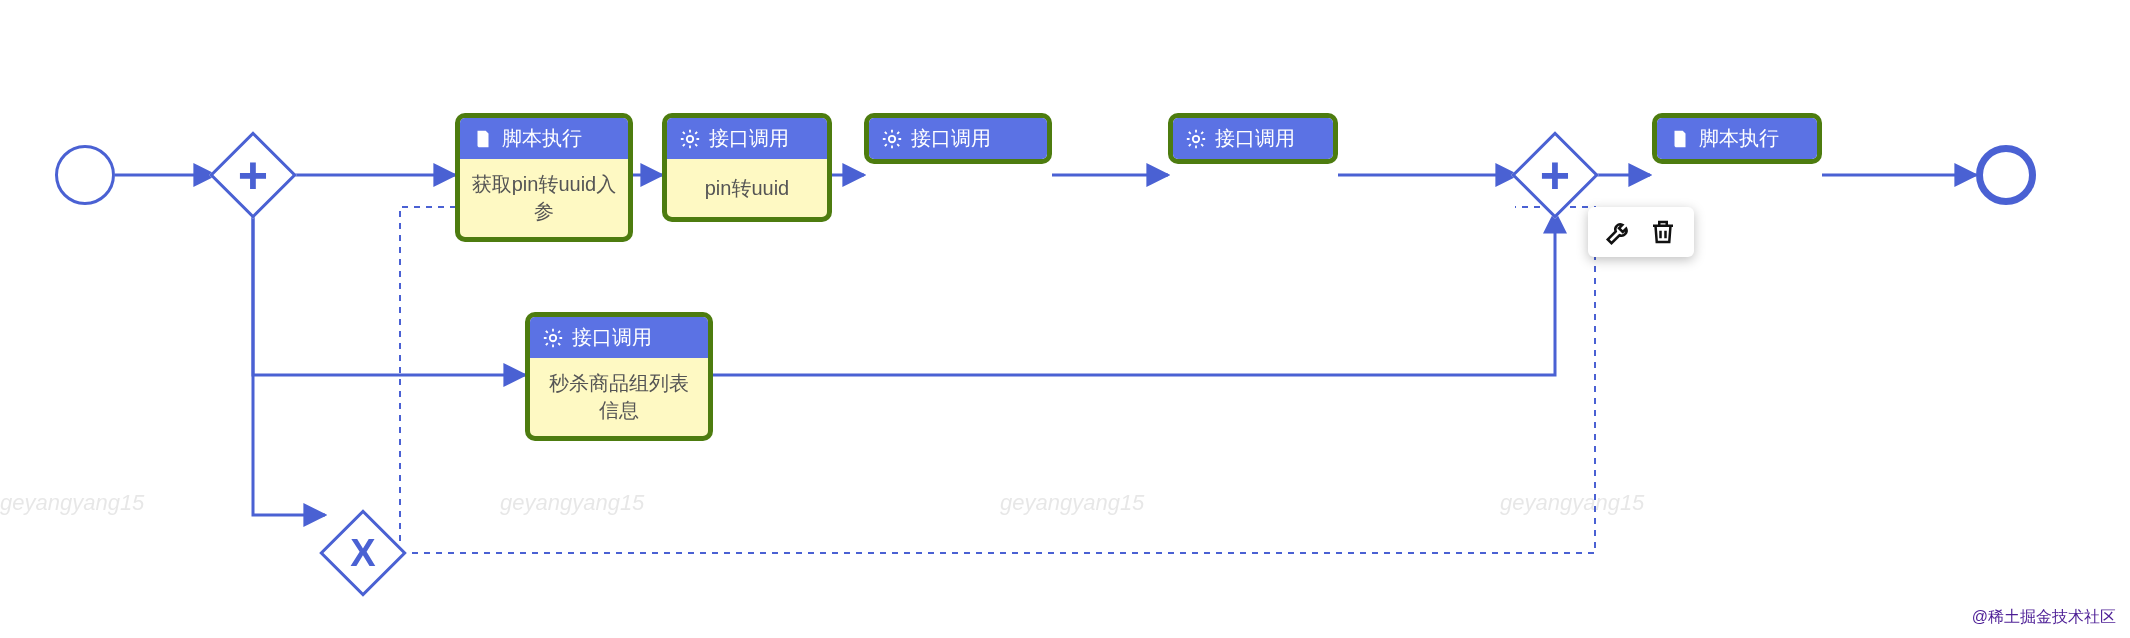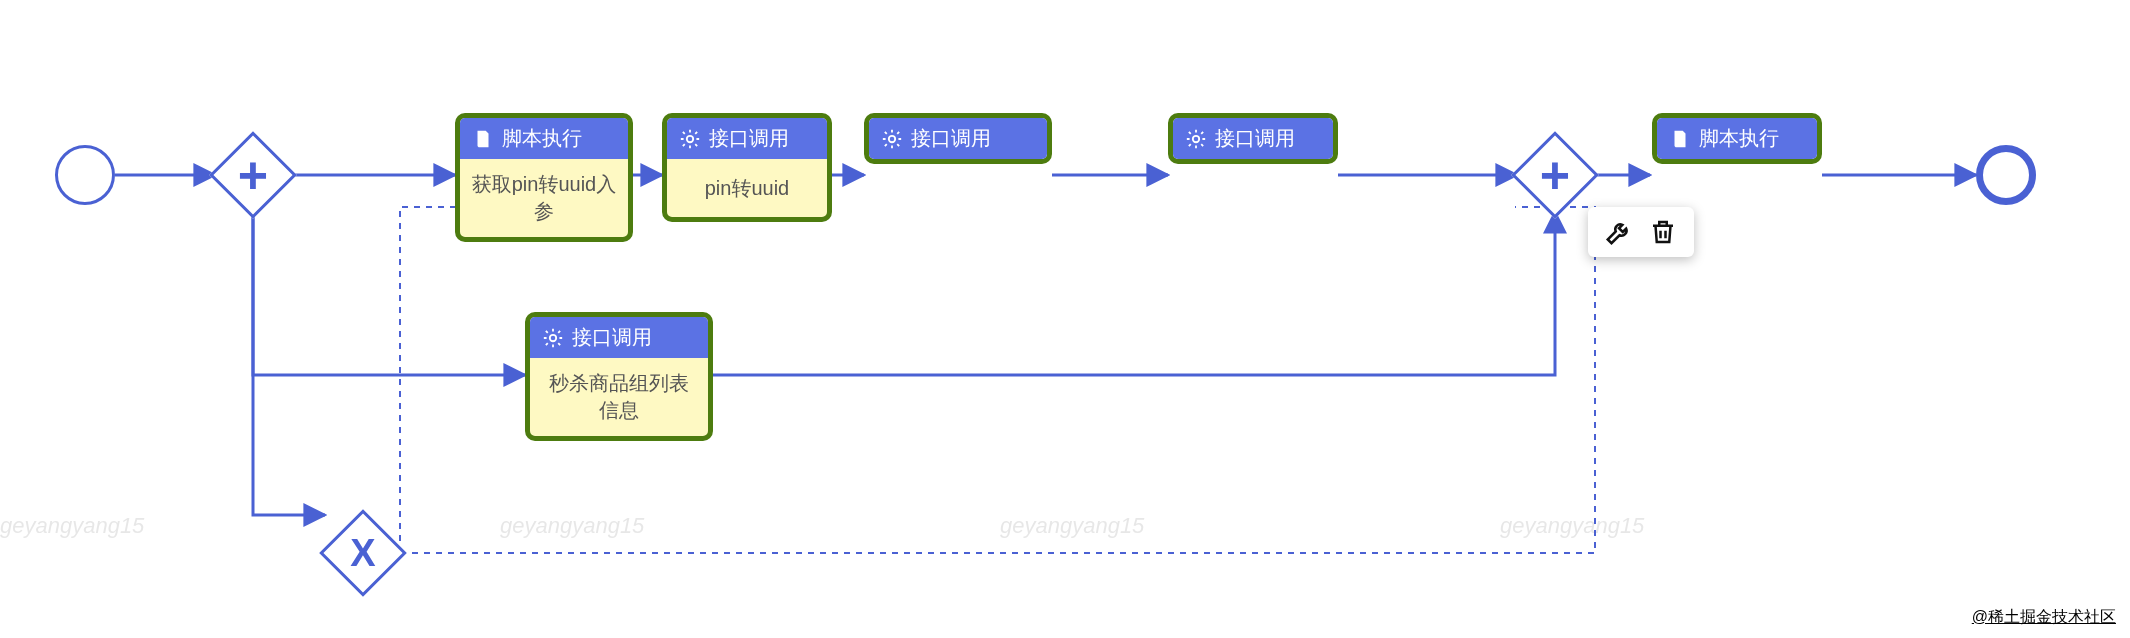--- a/index.html
+++ b/index.html
@@ -43,26 +43,25 @@
 
     .action-popup {
       position: absolute; background: #fff; border-radius: 6px;
       box-shadow: 0 3px 12px rgba(0,0,0,.25);
       display: flex; align-items: center; gap: 14px; padding: 10px 16px;
     }
     .action-icon { width: 30px; height: 30px; color: #222; }
 
     .watermark {
       position: absolute; color: rgba(120,120,120,.18);
-      font-size: 22px; font-style: italic; pointer-events: none; margin-top: 23px;
+      font-size: 22px; font-style: italic; pointer-events: none;
     }
     .attribution {
       position: absolute; right: 14px; bottom: 10px; font-size: 16px;
-      color: #000000;
-      text-decoration: underline;
+      color: #4c1d95;
     }
   </style>
 </head>
 <body>
 
 <div class="canvas">
 
   <svg class="edges">
     <defs>
       <marker id="arr" viewBox="0 0 10 10" refX="9" refY="5" markerWidth="8" markerHeight="8" orient="auto-start-reverse">

